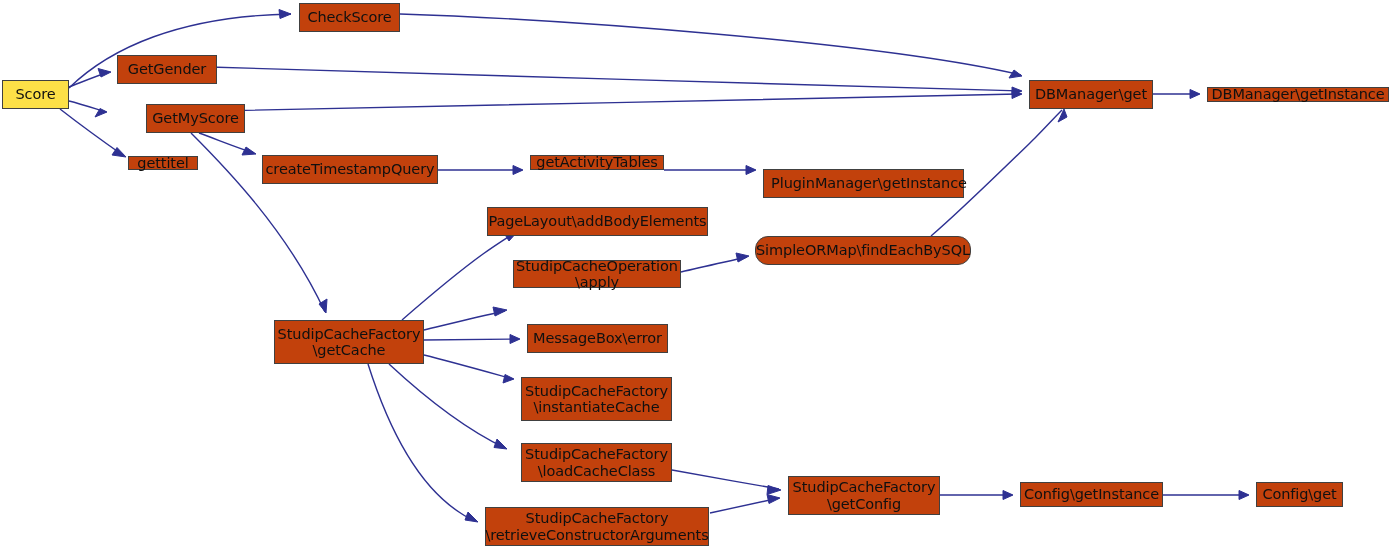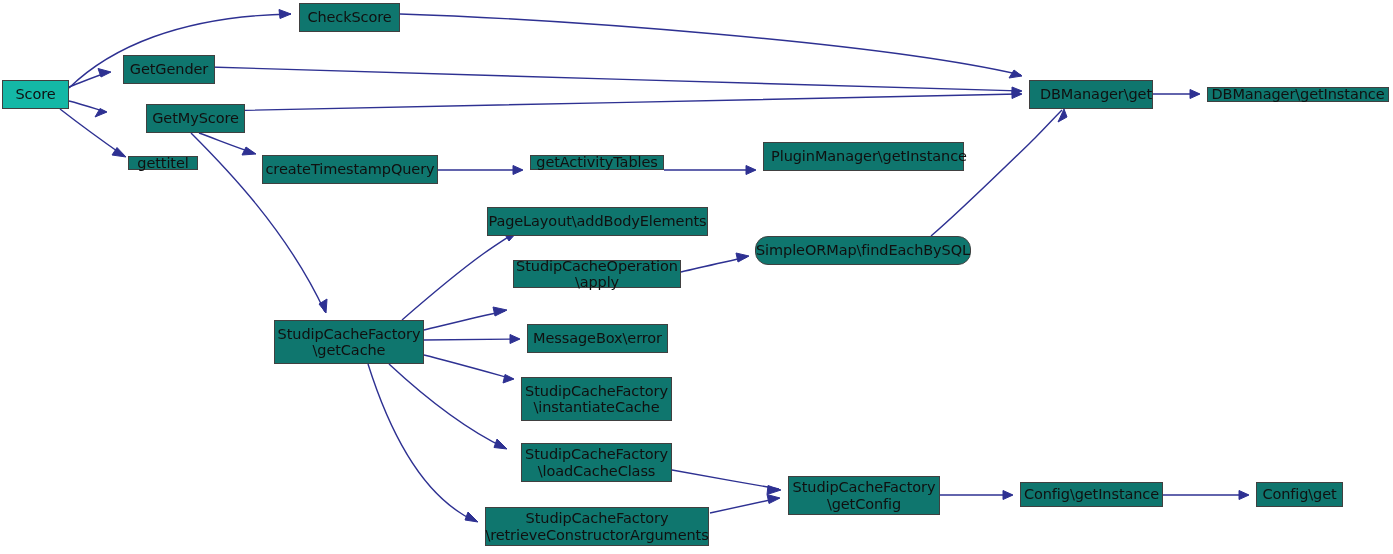--- a/index.html
+++ b/index.html
@@ -29,21 +29,21 @@
   }
   .edge-head {
     fill: #2e3192;
     stroke: #2e3192;
     stroke-width: 1px;
   }
   .node-box {
     position: absolute;
     box-sizing: border-box;
     border: 1px solid #404040;
-    background: #0f766e;
+    background: #c2410c;
     color: #101010;
     display: flex;
     align-items: center;
     justify-content: center;
     text-align: center;
     line-height: 1.12;
     font-size: 14.5px;
     white-space: pre;
     letter-spacing: -0.1px;
   }
@@ -151,29 +151,29 @@
       <g>
         <path class="edge-path" d="M 940,495 L 1012,495" stroke="#2e3192"></path>
         <path class="edge-head" d="M 1013,495 L 1003,499.5 L 1003,490.5 Z" fill="#2e3192" stroke="#2e3192"></path>
       </g>
       <g>
         <path class="edge-path" d="M 1163,495 L 1248,495" stroke="#2e3192"></path>
         <path class="edge-head" d="M 1249,495 L 1239,499.5 L 1239,490.5 Z" fill="#2e3192" stroke="#2e3192"></path>
       </g>
     </svg>
   <div id="nodes-layer">
-      <div class="node-box highlight" style="left: 2px; top: 80px; width: 67px; height: 29px; border-color: rgb(64, 64, 64); background: #14b8a6;"><span class="node-label">Score</span></div>
+      <div class="node-box highlight" style="left: 2px; top: 80px; width: 67px; height: 29px; border-color: rgb(64, 64, 64); background: #fde047;"><span class="node-label">Score</span></div>
       <div class="node-box" style="left: 299px; top: 3px; width: 101px; height: 29px; border-color: rgb(64, 64, 64);"><span class="node-label">CheckScore</span></div>
-      <div class="node-box" style="left: 117px; top: 55px; width: 92px; height: 29px; border-color: rgb(64, 64, 64); margin-left: 6px;"><span class="node-label">GetGender</span></div>
+      <div class="node-box" style="left: 117px; top: 55px; width: 100px; height: 29px; border-color: rgb(64, 64, 64);"><span class="node-label">GetGender</span></div>
       <div class="node-box" style="left: 114px; top: 104px; width: 99px; height: 29px; border-color: rgb(64, 64, 64); margin-left: 32px;"><span class="node-label">GetMyScore</span></div>
       <div class="node-box" style="left: 128px; top: 156px; width: 70px; height: 14px; border-color: rgb(64, 64, 64);"><span class="node-label">gettitel</span></div>
       <div class="node-box" style="left: 262px; top: 155px; width: 176px; height: 29px; border-color: rgb(64, 64, 64);"><span class="node-label">createTimestampQuery</span></div>
       <div class="node-box" style="left: 530px; top: 155px; width: 134px; height: 15px; border-color: rgb(64, 64, 64);"><span class="node-label">getActivityTables</span></div>
-      <div class="node-box" style="left: 763px; top: 142px; width: 201px; height: 29px; border-color: rgb(64, 64, 64); padding-left: 11px;"><span class="node-label">PluginManager\getInstance</span></div>
-      <div class="node-box" style="left: 1029px; top: 80px; width: 124px; height: 29px; border-color: rgb(64, 64, 64); justify-content: flex-end;"><span class="node-label">DBManager\get</span></div>
+      <div class="node-box" style="left: 763px; top: 169px; width: 201px; height: 29px; border-color: rgb(64, 64, 64); padding-left: 11px;"><span class="node-label">PluginManager\getInstance</span></div>
+      <div class="node-box" style="left: 1029px; top: 80px; width: 124px; height: 29px; border-color: rgb(64, 64, 64);"><span class="node-label">DBManager\get</span></div>
       <div class="node-box" style="left: 1207px; top: 87px; width: 182px; height: 15px; border-color: rgb(64, 64, 64);"><span class="node-label">DBManager\getInstance</span></div>
       <div class="node-box" style="left: 487px; top: 207px; width: 221px; height: 29px; border-color: rgb(64, 64, 64);"><span class="node-label">PageLayout\addBodyElements</span></div>
       <div class="node-box" style="left: 755px; top: 236px; width: 216px; height: 29px; border-color: rgb(64, 64, 64); border-radius: 13px;"><span class="node-label">SimpleORMap\findEachBySQL</span></div>
       <div class="node-box" style="left: 513px; top: 260px; width: 168px; height: 28px; border-color: rgb(64, 64, 64);"><span class="node-label">StudipCacheOperation
 \apply</span></div>
       <div class="node-box" style="left: 274px; top: 320px; width: 150px; height: 44px; border-color: rgb(64, 64, 64);"><span class="node-label">StudipCacheFactory
 \getCache</span></div>
       <div class="node-box" style="left: 527px; top: 324px; width: 141px; height: 29px; border-color: rgb(64, 64, 64); justify-content: center;"><span class="node-label">MessageBox\error</span></div>
       <div class="node-box" style="left: 521px; top: 377px; width: 151px; height: 44px; border-color: rgb(64, 64, 64);"><span class="node-label">StudipCacheFactory
 \instantiateCache</span></div>

